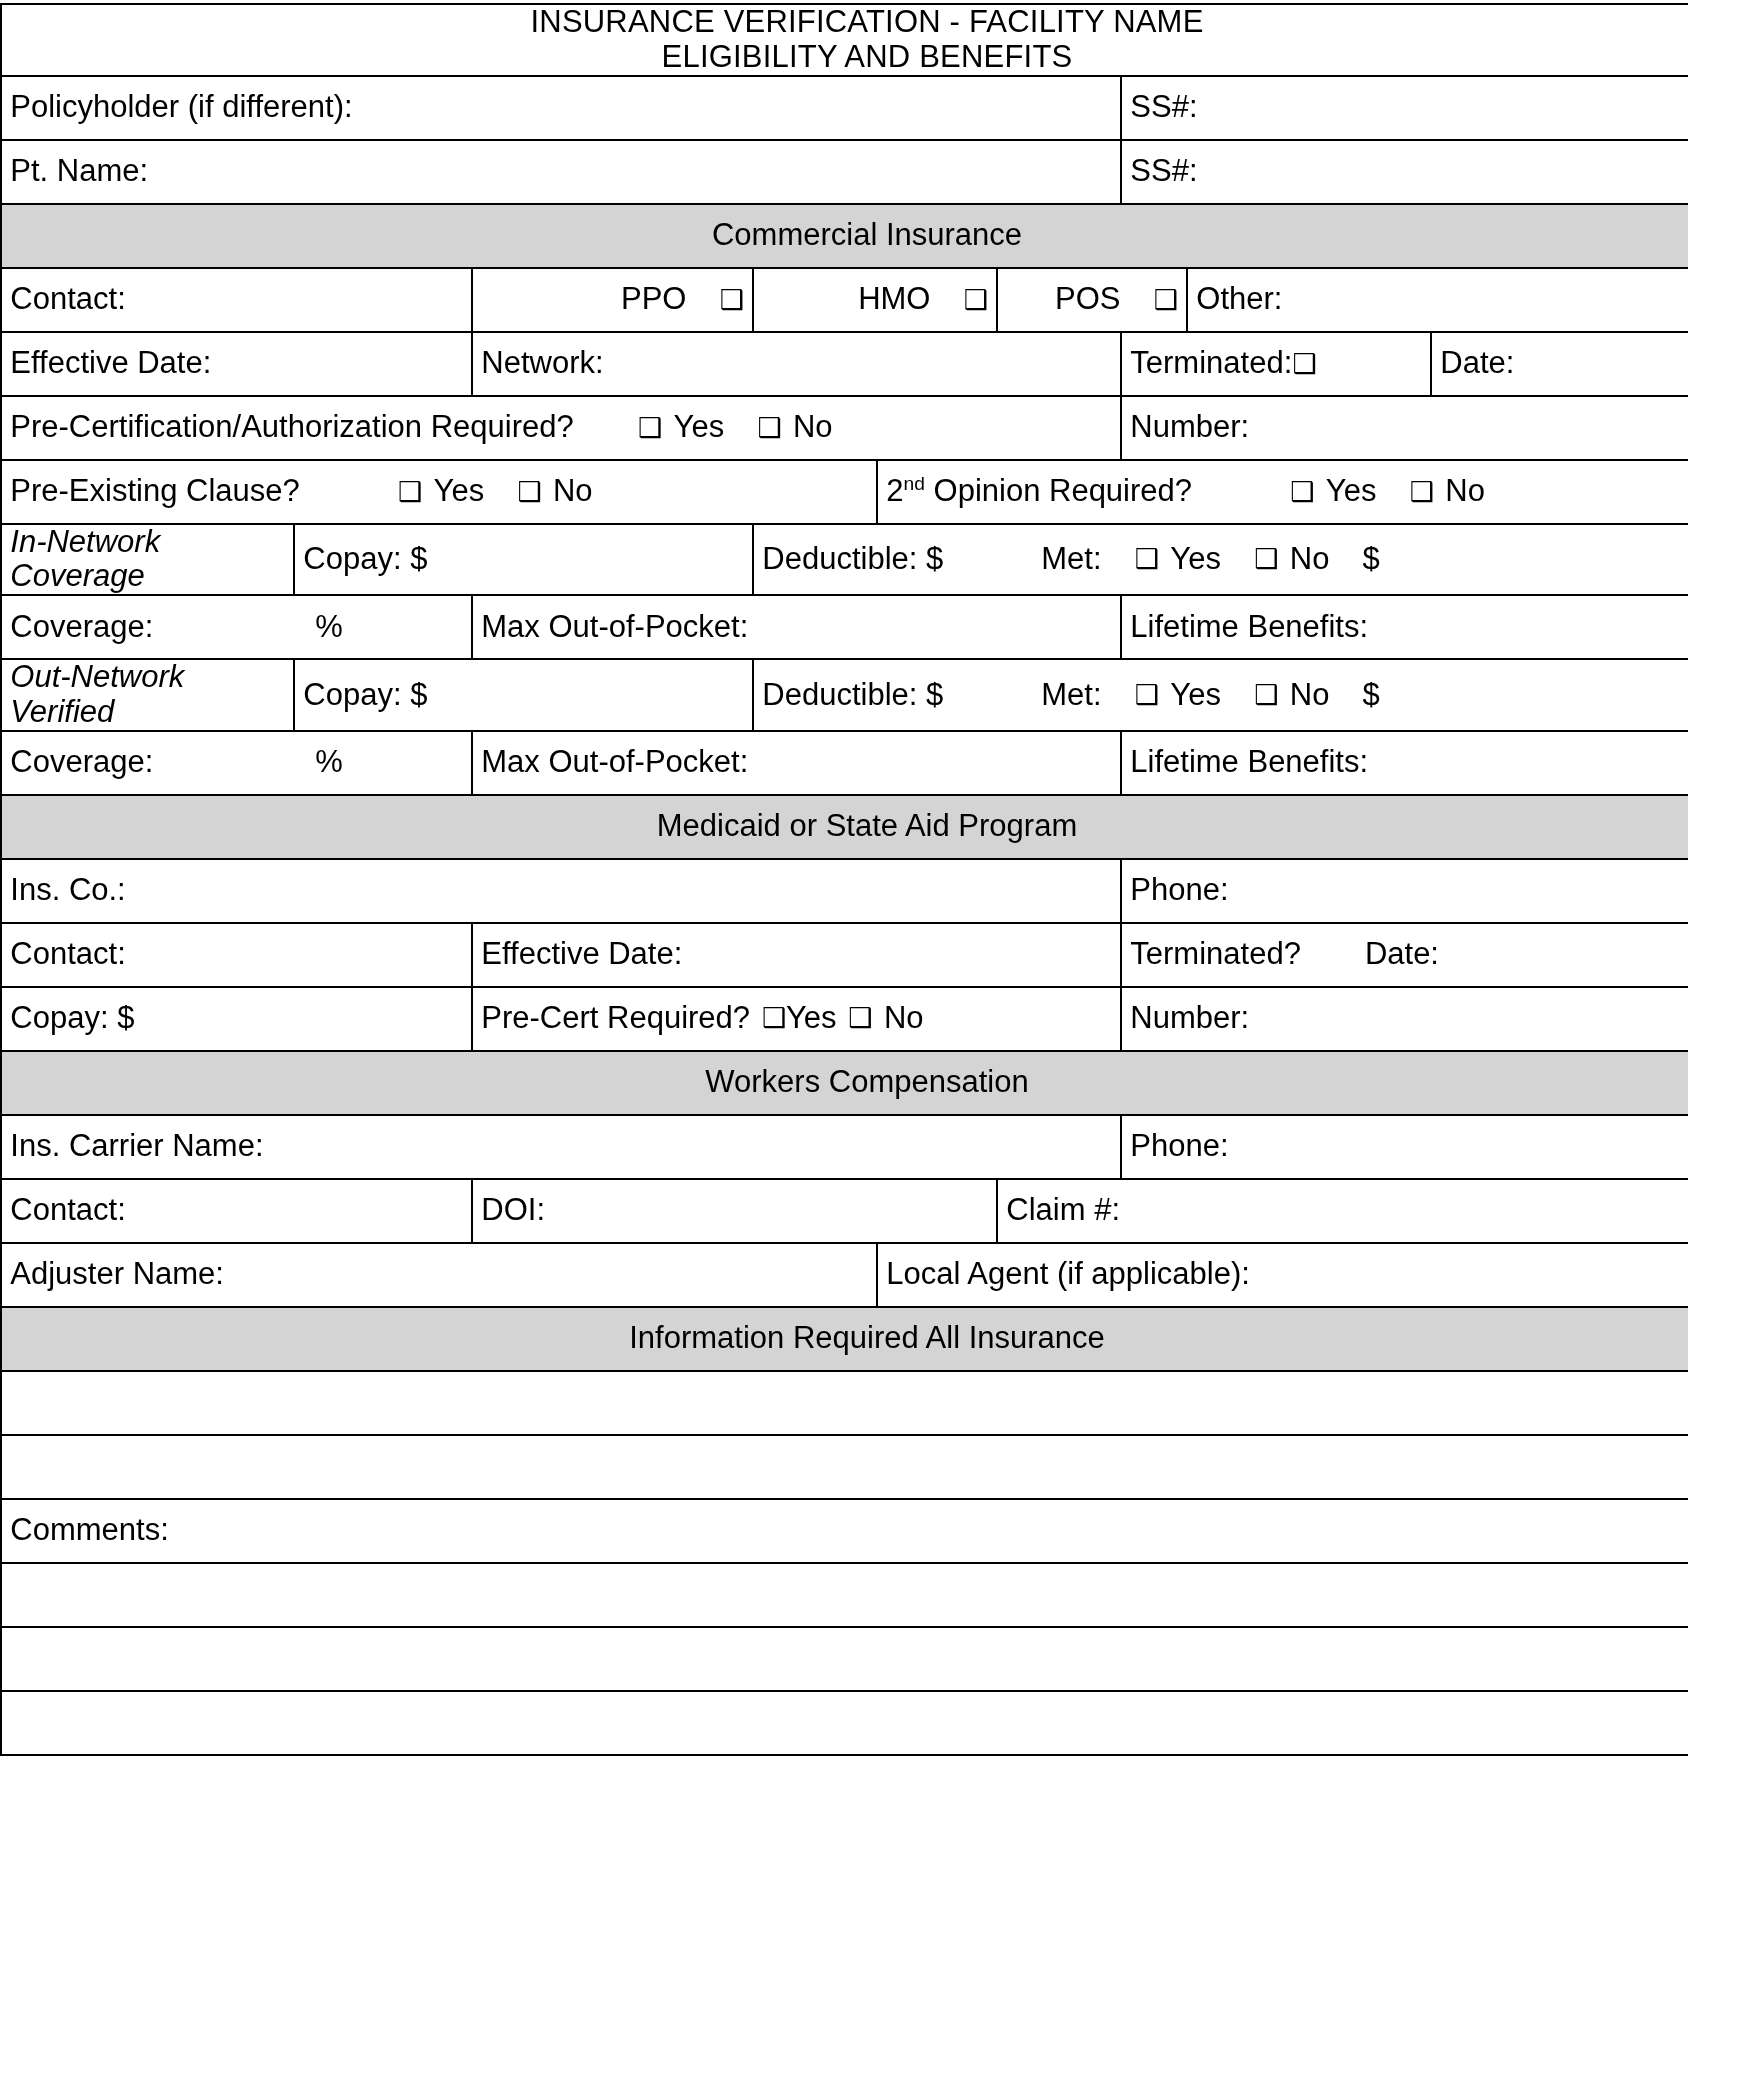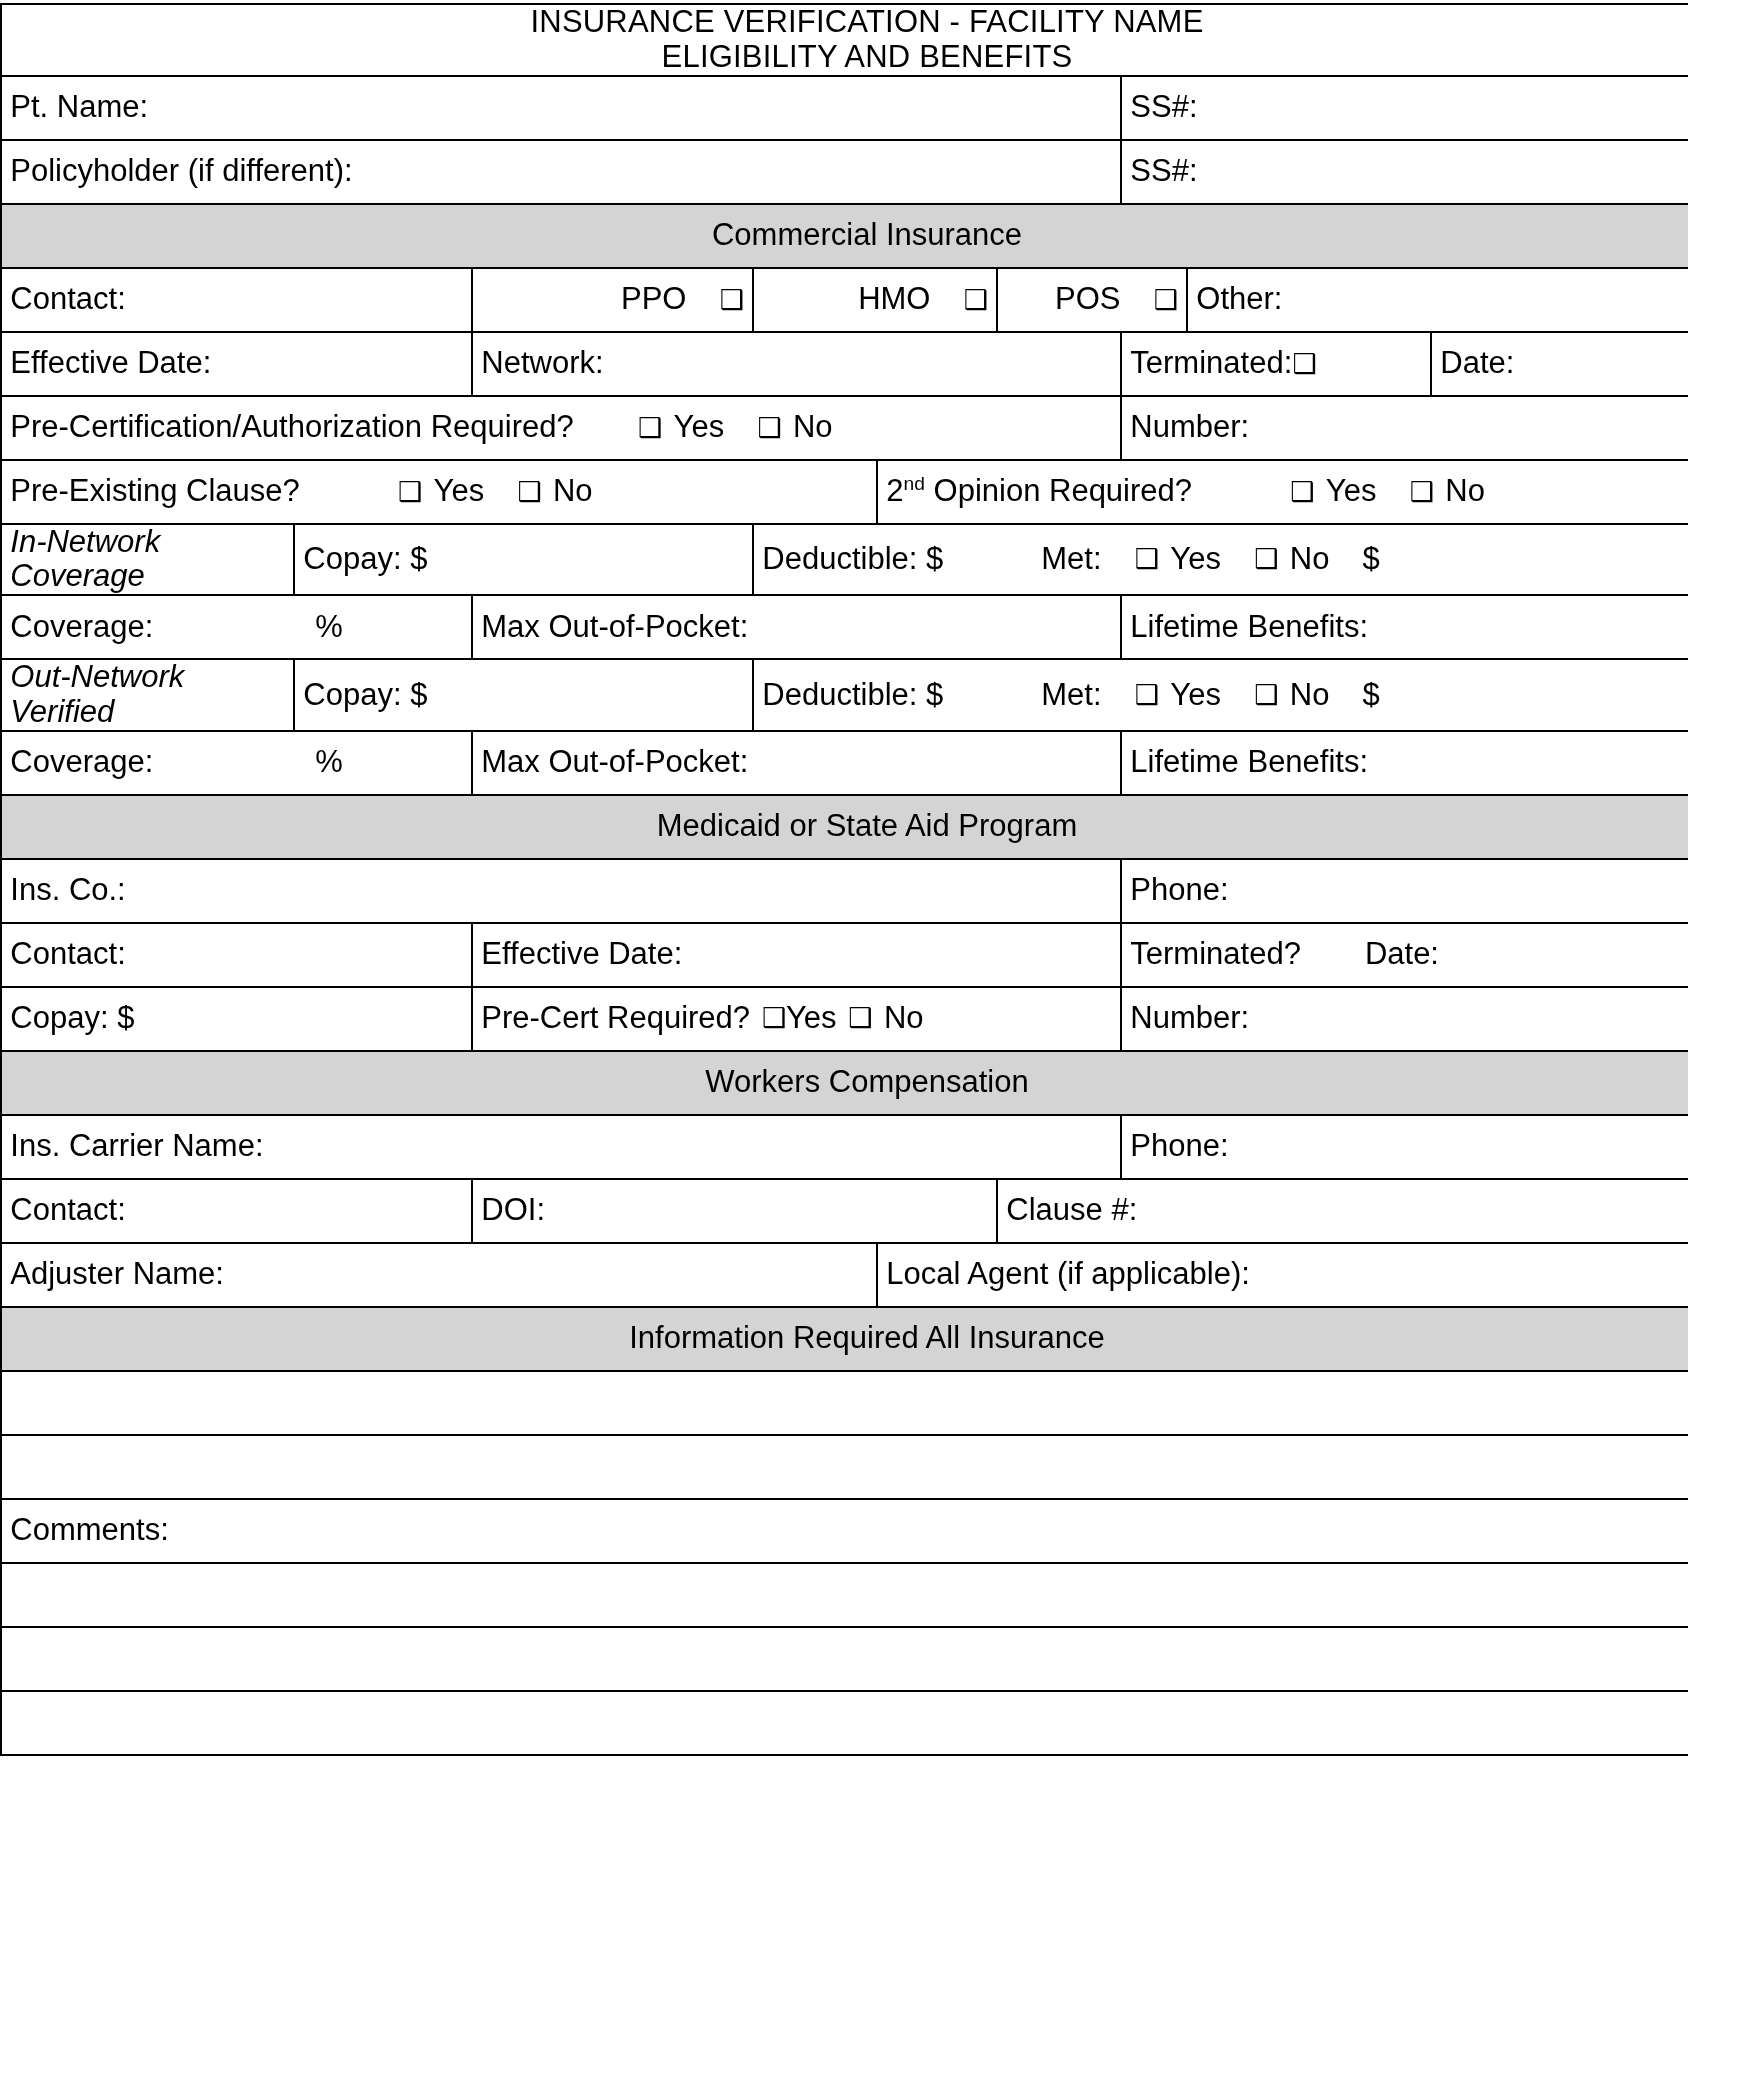--- a/index.html
+++ b/index.html
@@ -112,25 +112,25 @@
 
     <tbody>
         <tr>
       <td class="title-cell" colspan="11">
         <span class="title-line">INSURANCE VERIFICATION - FACILITY NAME</span>
         <span class="title-line">ELIGIBILITY AND BENEFITS</span>
       </td>
     </tr>
 
     <tr>
+      <td colspan="7"><span>Policyholder (if different):</span></td>
+      <td colspan="4"><span>SS#:</span></td>
+    </tr>
+    <tr>
       <td colspan="7"><span>Pt. Name:</span></td>
-      <td colspan="4"><span>SS#:</span></td>
-    </tr>
-    <tr>
-      <td colspan="7"><span>Policyholder (if different):</span></td>
       <td colspan="4"><span>SS#:</span></td>
     </tr>
 
     <tr>
       <td class="section-bar" colspan="11">Commercial Insurance</td>
     </tr>
     <tr>
       <td colspan="2"><span>Contact:</span></td>
       <td class="center" colspan="2">
         <span class="nowrap"><span>PPO</span><span class="sp-md"></span><span class="chk">❑</span></span>
@@ -221,21 +221,21 @@
     <tr>
       <td class="section-bar" colspan="11">Workers Compensation</td>
     </tr>
     <tr>
       <td colspan="7"><span>Ins. Carrier Name:</span></td>
       <td colspan="4"><span>Phone:</span></td>
     </tr>
     <tr>
       <td colspan="2"><span>Contact:</span></td>
       <td colspan="4"><span>DOI:</span></td>
-      <td colspan="5"><span>Clause #:</span></td>
+      <td colspan="5"><span>Claim #:</span></td>
     </tr>
     <tr>
       <td colspan="5"><span>Adjuster Name:</span></td>
       <td colspan="6"><span>Local Agent (if applicable):</span></td>
     </tr>
 
     <tr>
       <td class="section-bar" colspan="11">Information Required All Insurance</td>
     </tr>
     <tr>

